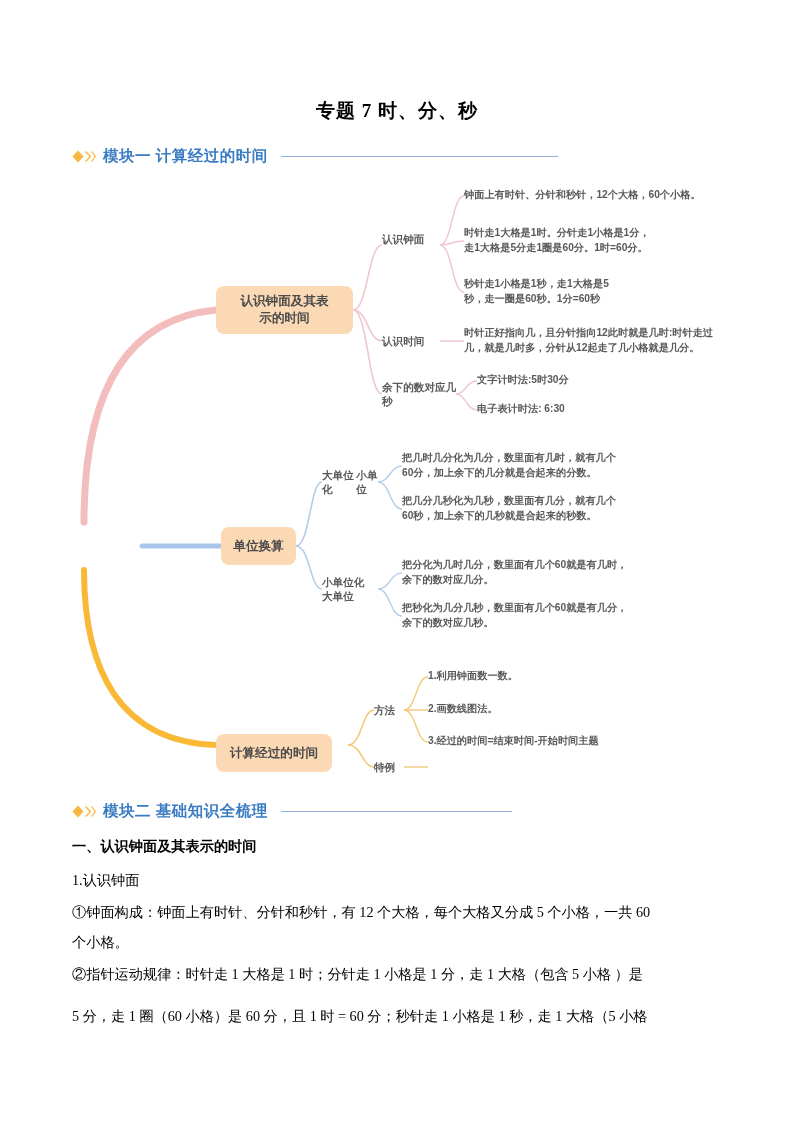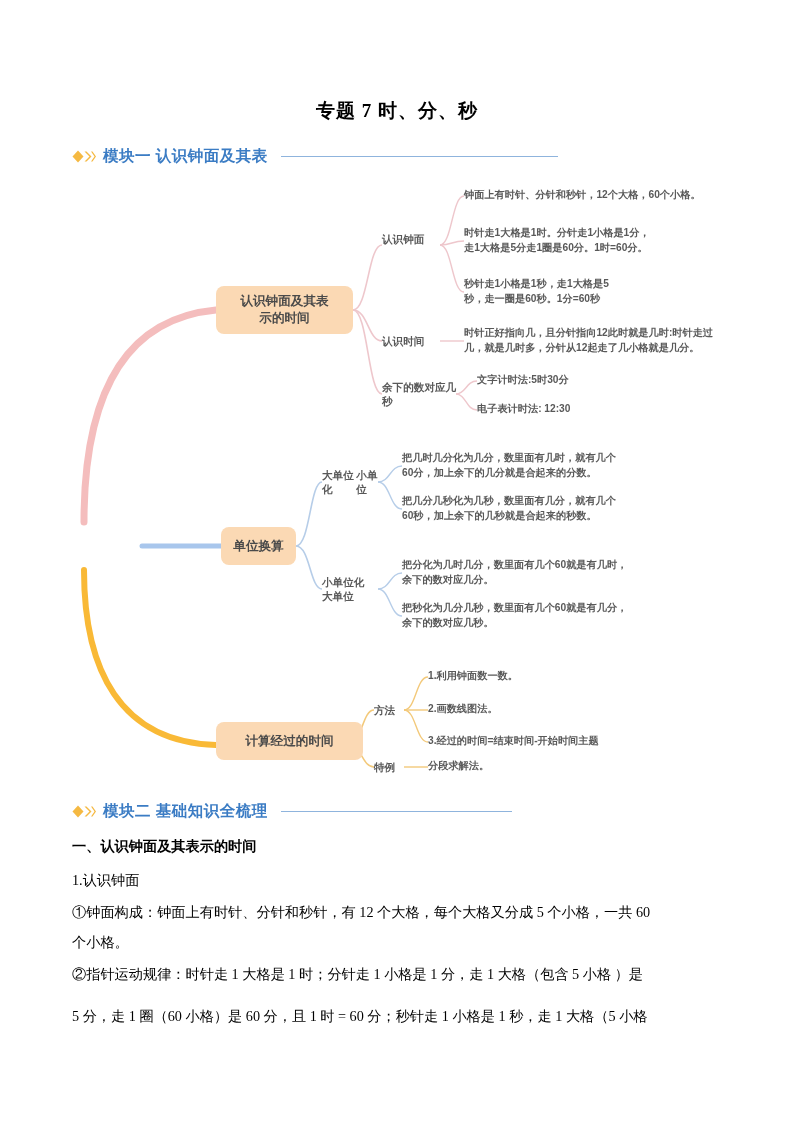--- a/index.html
+++ b/index.html
@@ -148,21 +148,21 @@
   <div class="doc-title">专题 7 时、分、秒</div>
 
   <div class="module-head" id="module-one">
     <span class="dia-wrap">
       <svg width="24" height="13" viewBox="0 0 24 13" aria-hidden="true">
         <polygon points="6,0.5 11.5,6.5 6,12.5 0.5,6.5" fill="#f5b942"></polygon>
         <polygon points="14.5,1.5 19.5,6.5 14.5,11.5 12.5,11.5 17.5,6.5 12.5,1.5" fill="#f5b942"></polygon>
         <polygon points="20.5,1.5 24,6.5 20.5,11.5 19,11.5 22.5,6.5 19,1.5" fill="#f5b942"></polygon>
       </svg>
     </span>
-    <span class="mod-text">模块一 认识钟面及其表</span>
+    <span class="mod-text">模块一 计算经过的时间</span>
     <span class="mod-rule"></span>
   </div>
 
   <div id="mindmap">
 
     <svg id="mm-svg" viewBox="0 0 794 620">
 
       <path d="M 84 352 C 84 250 110 150 216 140" stroke="#f4bdbd" stroke-width="7" fill="none" stroke-linecap="round"></path>
 
       <path d="M 142 376 L 221 376" stroke="#a8c6ec" stroke-width="5" fill="none" stroke-linecap="round"></path>
@@ -204,21 +204,21 @@
 
     <div class="node node-branch" style="left:216px; top:116px; width:137px; height:48px; flex-direction:column;">
       <span>认识钟面及其表</span>
       <span>示的时间</span>
     </div>
 
     <div class="node node-branch" style="left:221px; top:357px; width:75px; height:38px;">
       <span>单位换算</span>
     </div>
 
-    <div class="node node-branch" style="left:216px; top:552px; width:147px; height:38px;">
+    <div class="node node-branch" style="left:216px; top:564px; width:116px; height:38px;">
       <span>计算经过的时间</span>
     </div>
 
     <div class="node node-sub" style="left:382px; top:60px; width:58px; height:18px;">
       <span>认识钟面</span>
     </div>
     <div class="node node-sub" style="left:382px; top:162px; width:58px; height:18px;">
       <span>认识时间</span>
     </div>
     <div class="node node-sub" style="left:382px; top:215px; width:76px; height:18px;">
@@ -226,21 +226,21 @@
     </div>
 
     <div class="node node-leaf" style="left:464px; top:18px; width:326px; height:18px; white-space:pre-line;">钟面上有时针、分针和秒针，12个大格，60个小格。</div>
     <div class="node node-leaf" style="left:464px; top:56px; width:326px; height:32px; white-space:pre-line;">时针走1大格是1时。分针走1小格是1分，
 走1大格是5分走1圈是60分。1时=60分。</div>
     <div class="node node-leaf" style="left:464px; top:107px; width:326px; height:32px; white-space:pre-line;">秒针走1小格是1秒，走1大格是5
 秒，走一圈是60秒。1分=60秒</div>
     <div class="node node-leaf" style="left:464px; top:156px; width:330px; height:32px; white-space:pre-line;">时针正好指向几，且分针指向12此时就是几时:时针走过
 几，就是几时多，分针从12起走了几小格就是几分。</div>
     <div class="node node-leaf" style="left:477px; top:203px; width:300px; height:18px; white-space:pre-line;">文字计时法:5时30分</div>
-    <div class="node node-leaf" style="left:477px; top:232px; width:300px; height:18px; white-space:pre-line;">电子表计时法: 12:30</div>
+    <div class="node node-leaf" style="left:477px; top:232px; width:300px; height:18px; white-space:pre-line;">电子表计时法: 6:30</div>
 
     <div class="node node-sub" style="left:322px; top:298px; width:60px; height:30px; flex-direction:row; align-items:flex-start;">
       <span>大单位化</span>
       <span>小单位</span>
     </div>
     <div class="node node-sub" style="left:322px; top:405px; width:60px; height:30px; flex-direction:column; align-items:flex-start;">
       <span>小单位化</span>
       <span>大单位</span>
     </div>
 
@@ -256,21 +256,20 @@
     <div class="node node-sub" style="left:374px; top:531px; width:32px; height:18px;">
       <span>方法</span>
     </div>
     <div class="node node-sub" style="left:374px; top:588px; width:32px; height:18px;">
       <span>特例</span>
     </div>
 
     <div class="node node-leaf" style="left:428px; top:499px; width:330px; height:18px;">1.利用钟面数一数。</div>
     <div class="node node-leaf" style="left:428px; top:532px; width:330px; height:18px;">2.画数线图法。</div>
     <div class="node node-leaf" style="left:428px; top:564px; width:330px; height:18px;">3.经过的时间=结束时间-开始时间主题</div>
-    <div class="node node-leaf" style="left:428px; top:589px; width:330px; height:18px;">分段求解法。</div>
   </div>
 
   <div class="module-head" id="module-two">
     <span class="dia-wrap">
       <svg width="24" height="13" viewBox="0 0 24 13" aria-hidden="true">
         <polygon points="6,0.5 11.5,6.5 6,12.5 0.5,6.5" fill="#f5b942"></polygon>
         <polygon points="14.5,1.5 19.5,6.5 14.5,11.5 12.5,11.5 17.5,6.5 12.5,1.5" fill="#f5b942"></polygon>
         <polygon points="20.5,1.5 24,6.5 20.5,11.5 19,11.5 22.5,6.5 19,1.5" fill="#f5b942"></polygon>
       </svg>
     </span>

